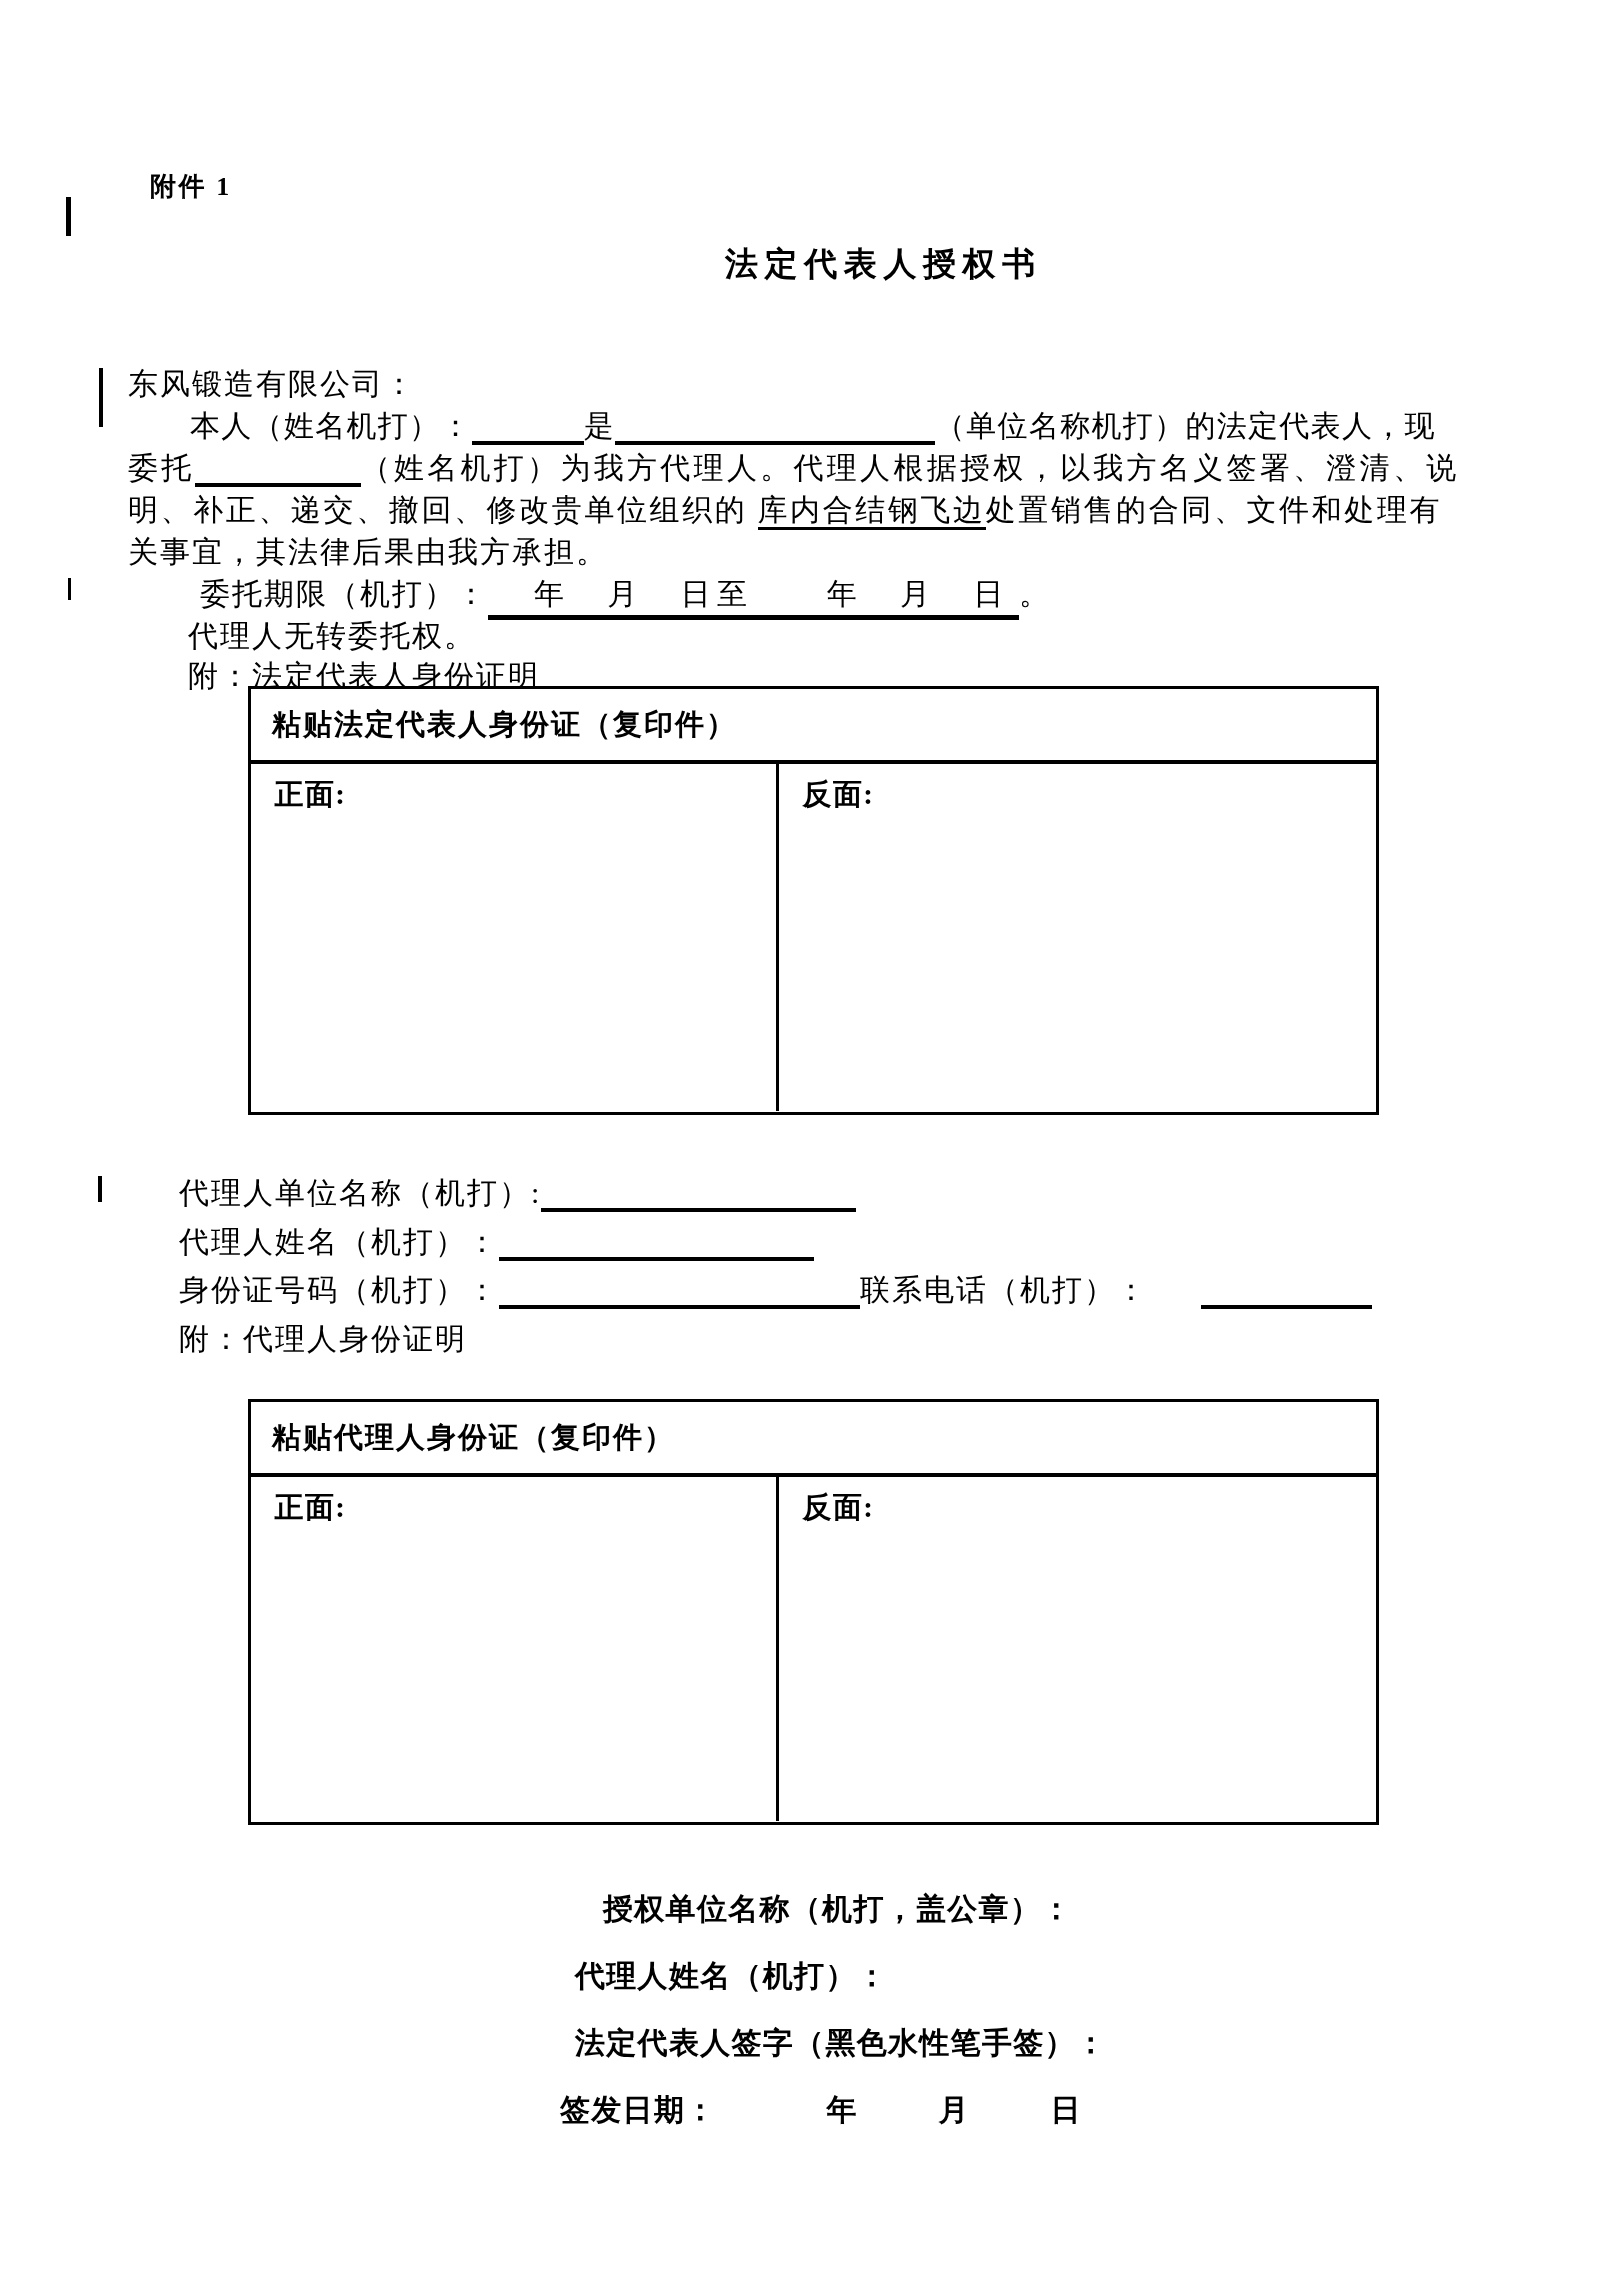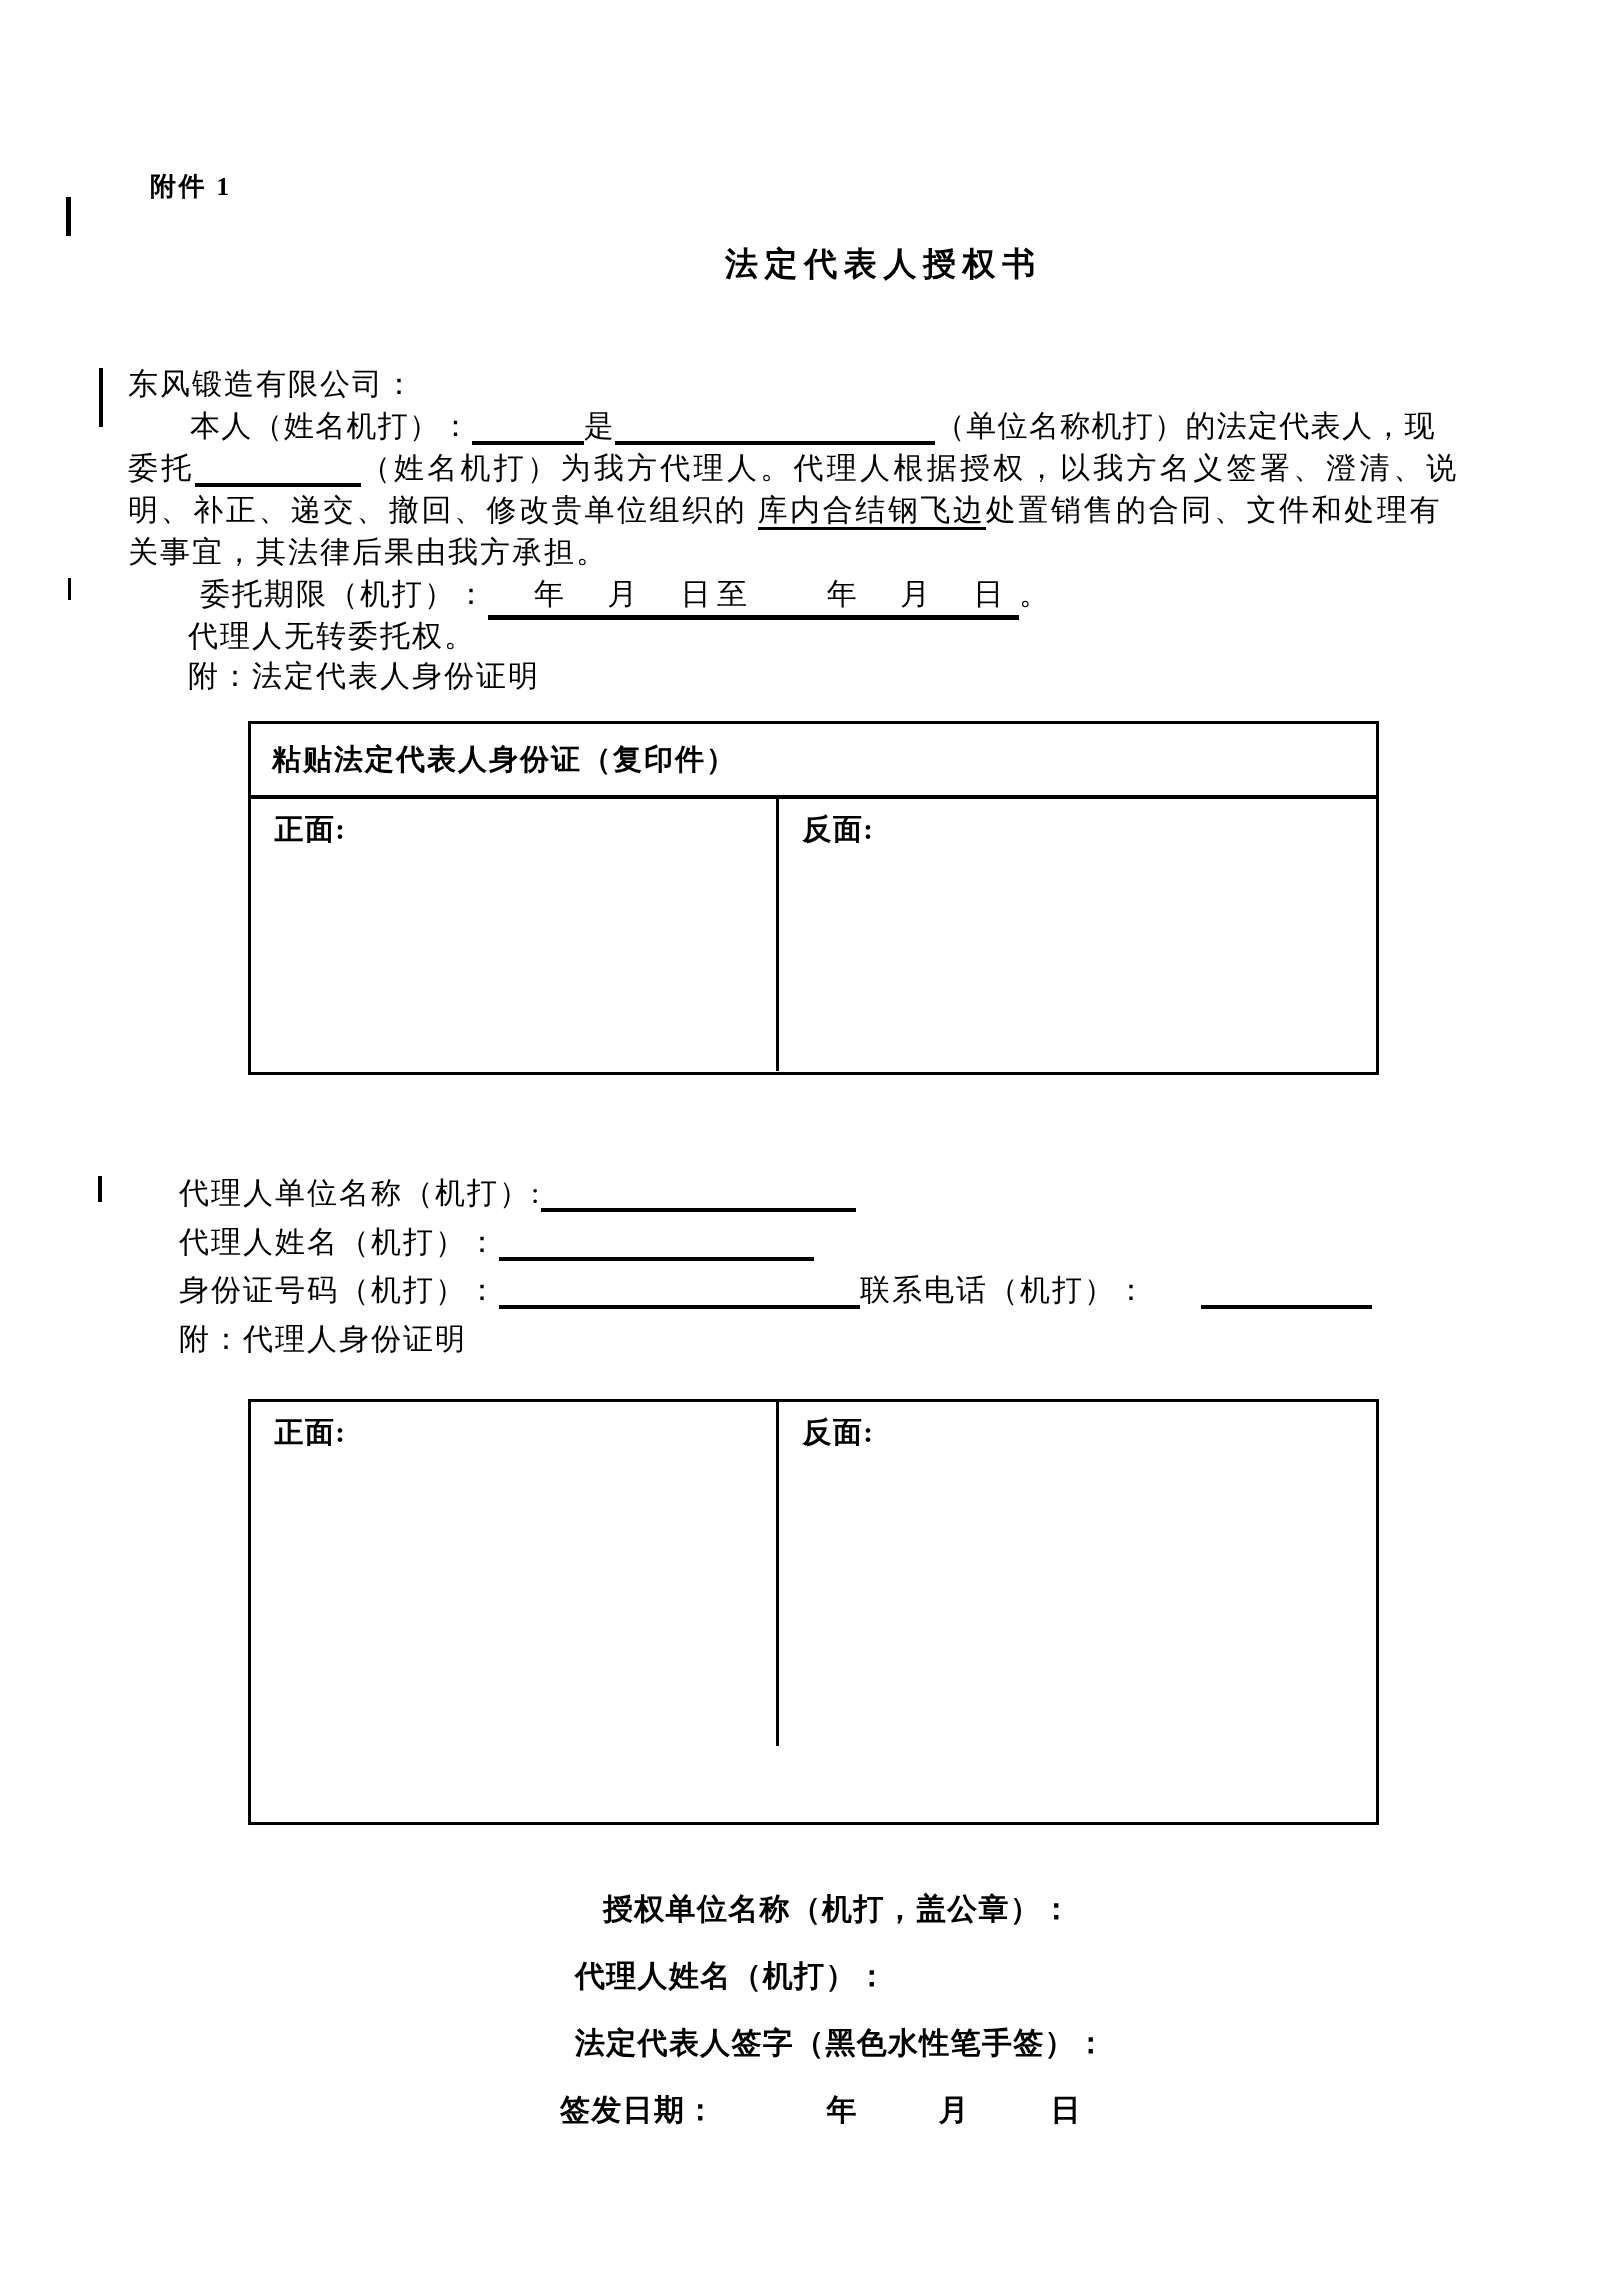--- a/index.html
+++ b/index.html
@@ -48,21 +48,21 @@
     letter-spacing:6.6px;
   }
   .date-span{margin-left:110px;letter-spacing:26px;}
   
   .idbox{
     position:absolute;left:248px;width:1131px;
     border:3.9px solid #000;
     box-sizing:border-box;
     background:#fff;
   }
-  .box1{top:721px;height:354px;}
+  .box1{top:686px;height:429px;}
   .box2{top:1399px;height:426px;}
   .box-header{
     height:71px;
     border-bottom:4.6px solid #000;
     display:flex;align-items:center;
     padding-left:21px;
     font-size:29px;font-weight:bold;letter-spacing:2px;
   }
   .box-cells{display:flex;height:calc(100% - 76px);}
   .cell{
@@ -137,20 +137,21 @@
     <span>代理人姓名（机打）：</span><span class="blank w480"></span>
   </div>
 
   <div class="line" style="left:179px;top:1271px;">
     <span>身份证号码（机打）：</span><span class="blank w550"></span><span>联系电话（机打）：</span><span class="blank w260"></span>
   </div>
 
   <div class="line" style="left:179px;top:1320px;">附：代理人身份证明</div>
 
   <div class="idbox box2">
+    <div class="box-header">粘贴代理人身份证（复印件）</div>
     <div class="box-cells">
       <div class="cell cell-left">正面:</div>
       <div class="cell cell-right">反面:</div>
     </div>
   </div>
 
   <div class="footer-line" style="left:575px;top:1889px;margin-left:28px;">授权单位名称（机打，盖公章）：</div>
   <div class="footer-line" style="left:575px;top:1956px;">代理人姓名（机打）：</div>
   <div class="footer-line" style="left:575px;top:2023px;">法定代表人签字（黑色水性笔手签）：</div>
   <div class="footer-line" style="left:560px;top:2090px;">

